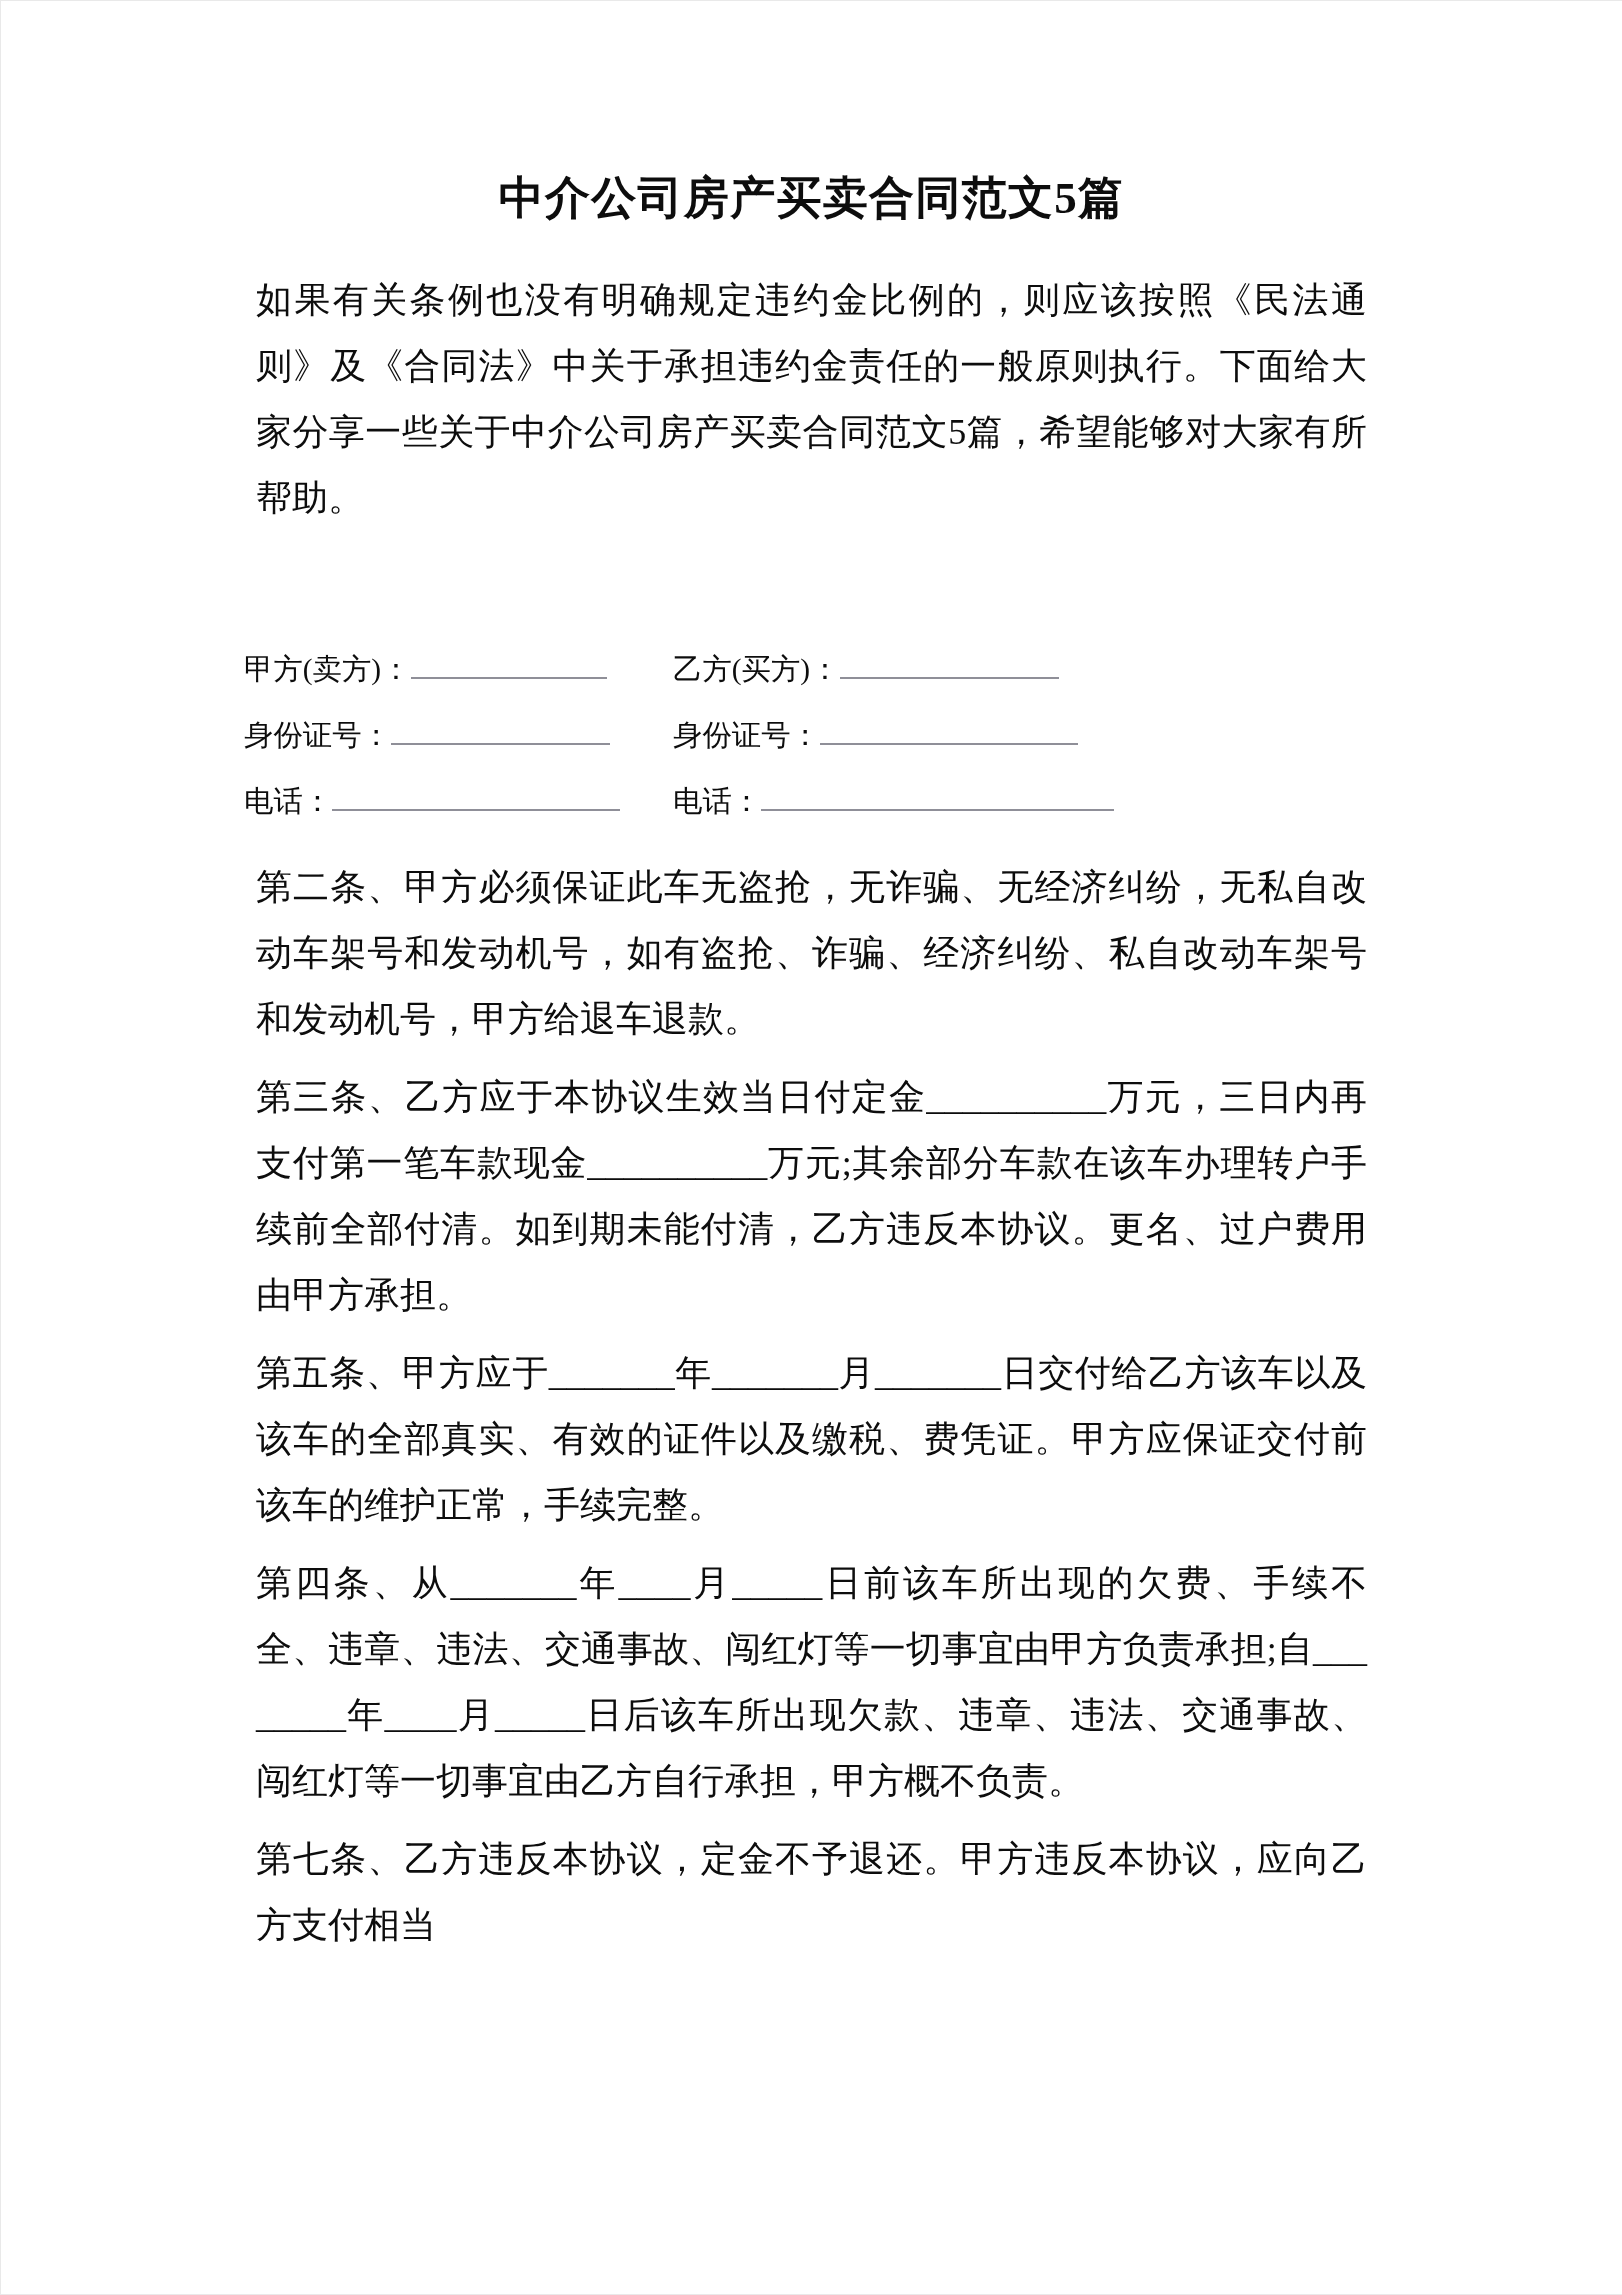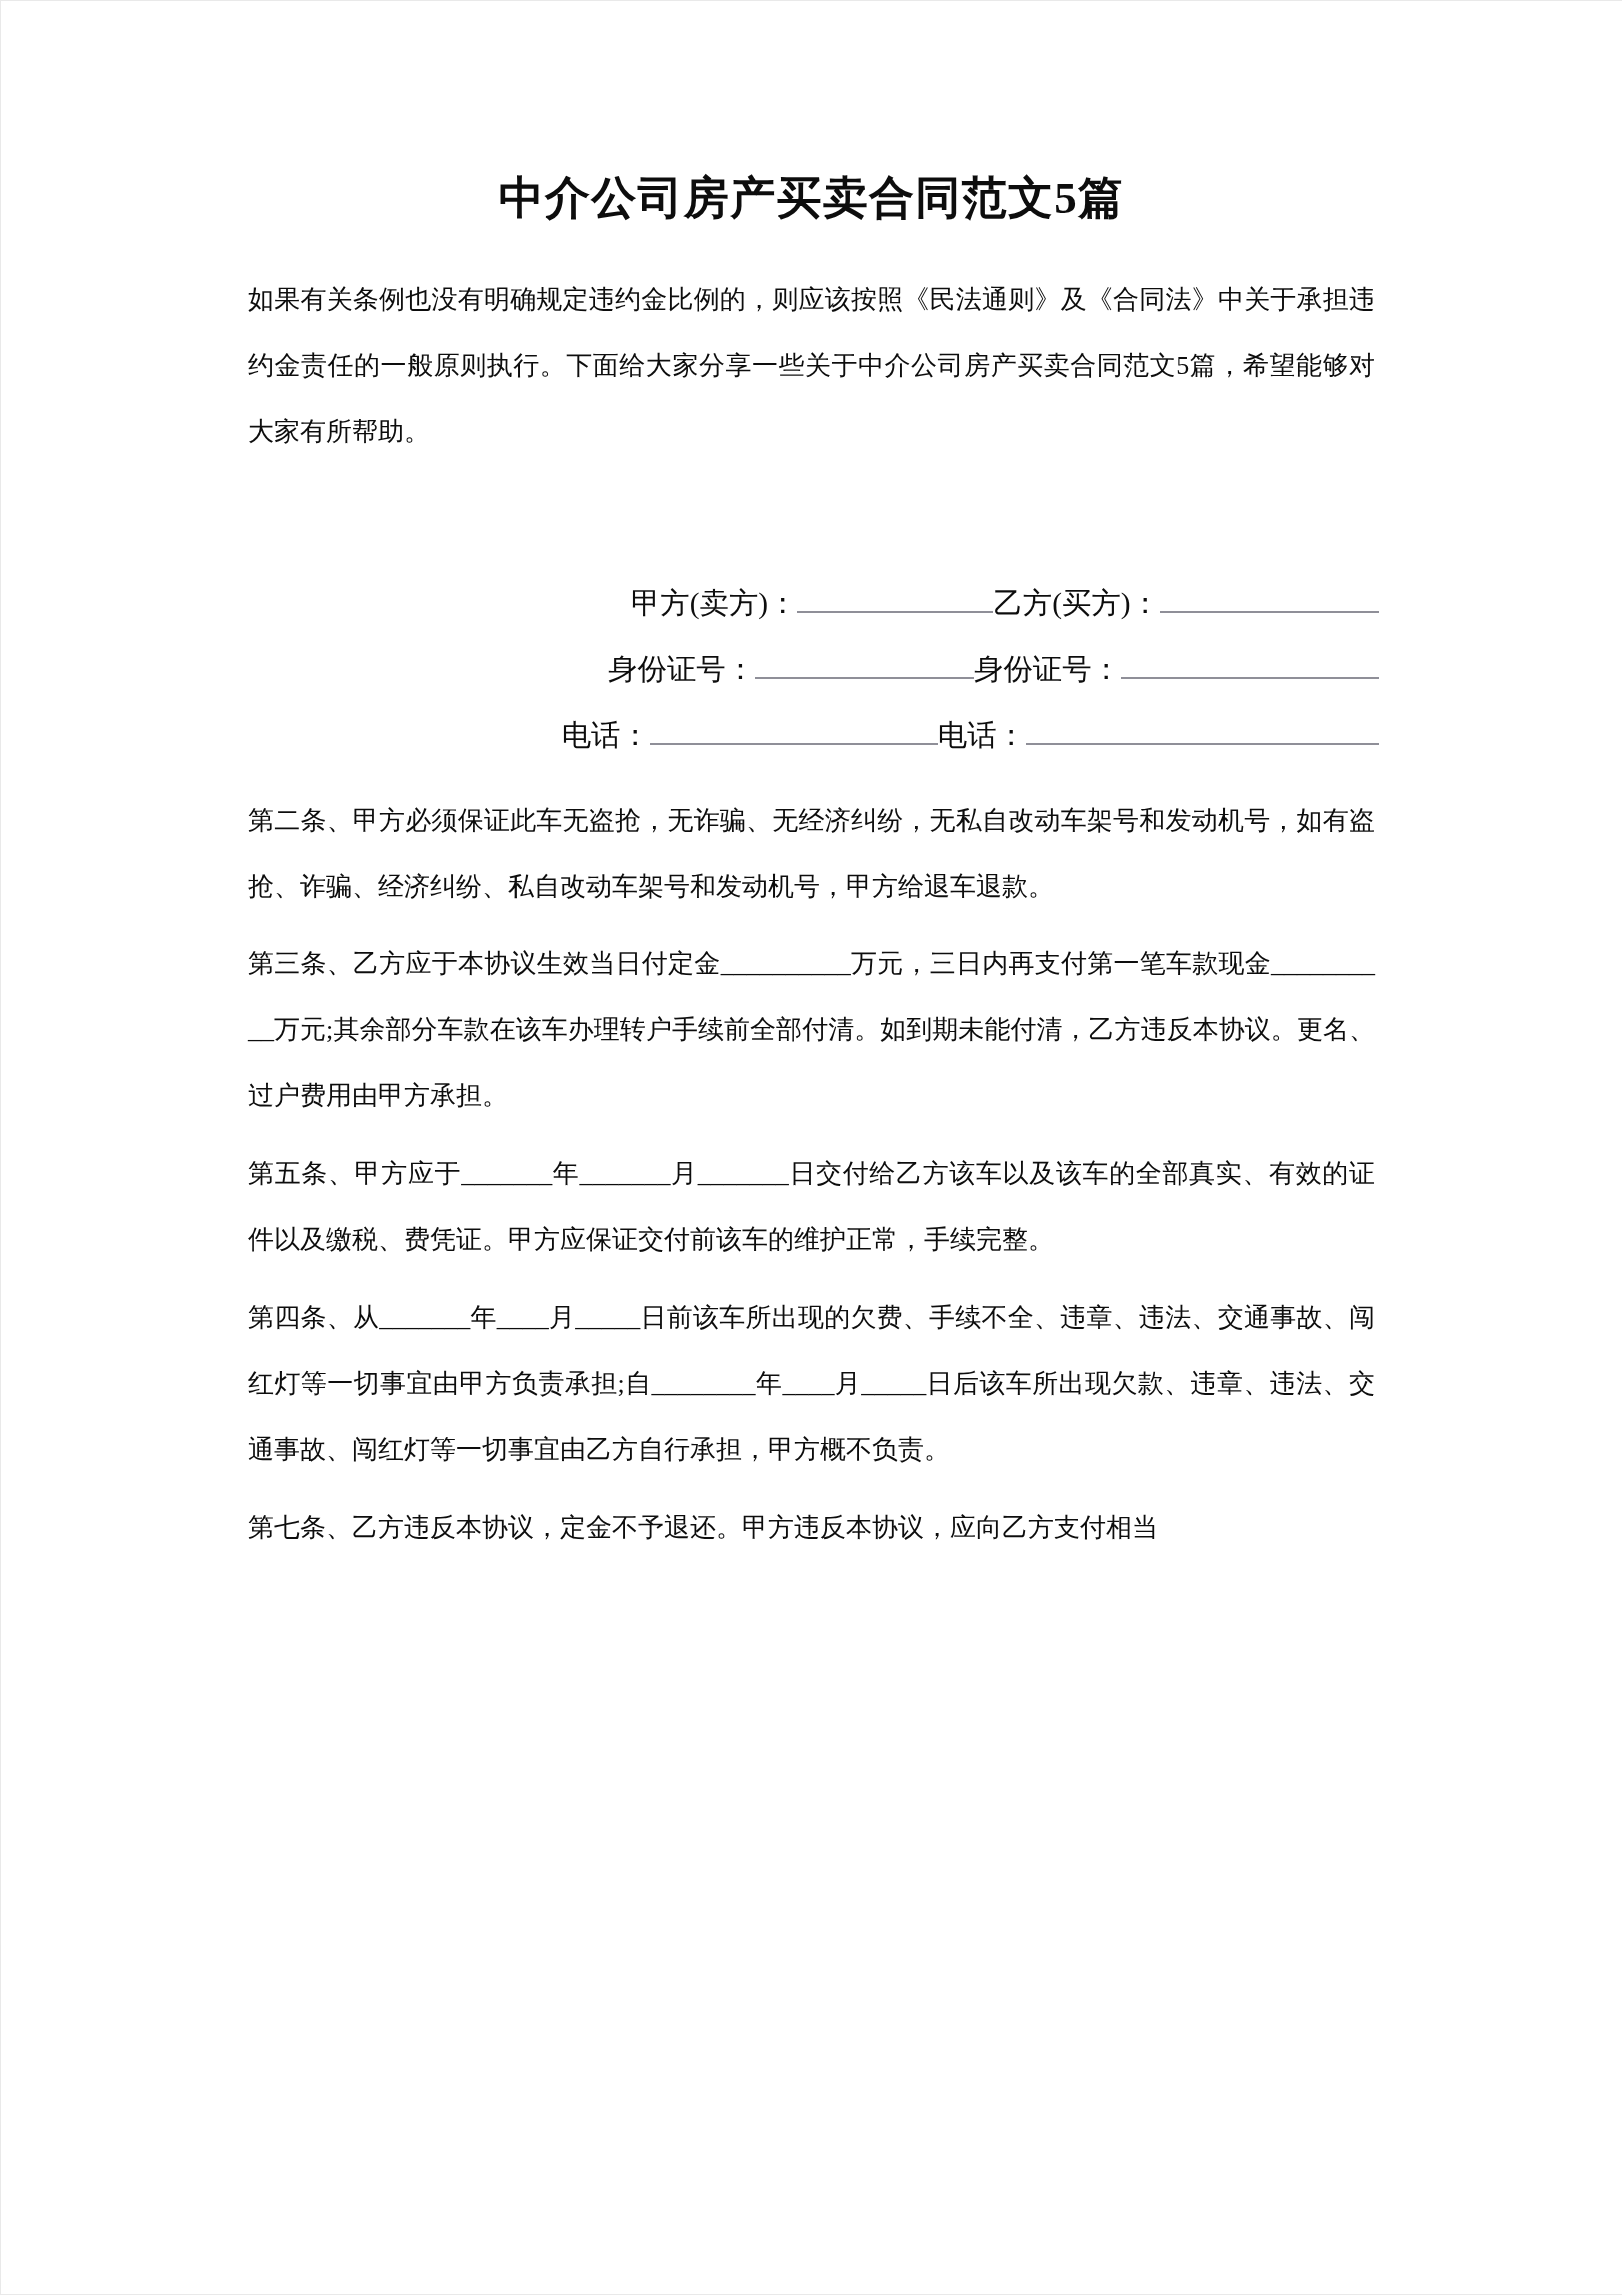--- a/index.html
+++ b/index.html
@@ -23,37 +23,36 @@
     background: #ffffff;
   }
   .doc-title {
     margin: 0 0 39px 0;
     font-size: 45px;
     font-weight: bold;
     text-align: center;
     letter-spacing: 1.3px;
   }
   .para {
-    margin: 4px;
-    font-size: 26px;
+    margin: 12px;
+    font-size: 36px;
     line-height: 66px;
     text-align: justify;
     word-break: break-all;
   }
   .para + .para { margin-top: 9.2px; }
   .intro { margin-bottom: 0; }
   .form-block {
     margin-top: 105px;
     margin-bottom: 19.6px;
   }
   .form-row {
     font-size: 29.4px;
     line-height: 66px;
     white-space: nowrap;
-    text-align: right;
   }
   .form-left {
     display: inline-block;
     width: 429px;
     vertical-align: baseline;
   }
   .blank {
     display: inline-block;
     height: 1em;
     border-bottom: 2px solid #8f8f98;

